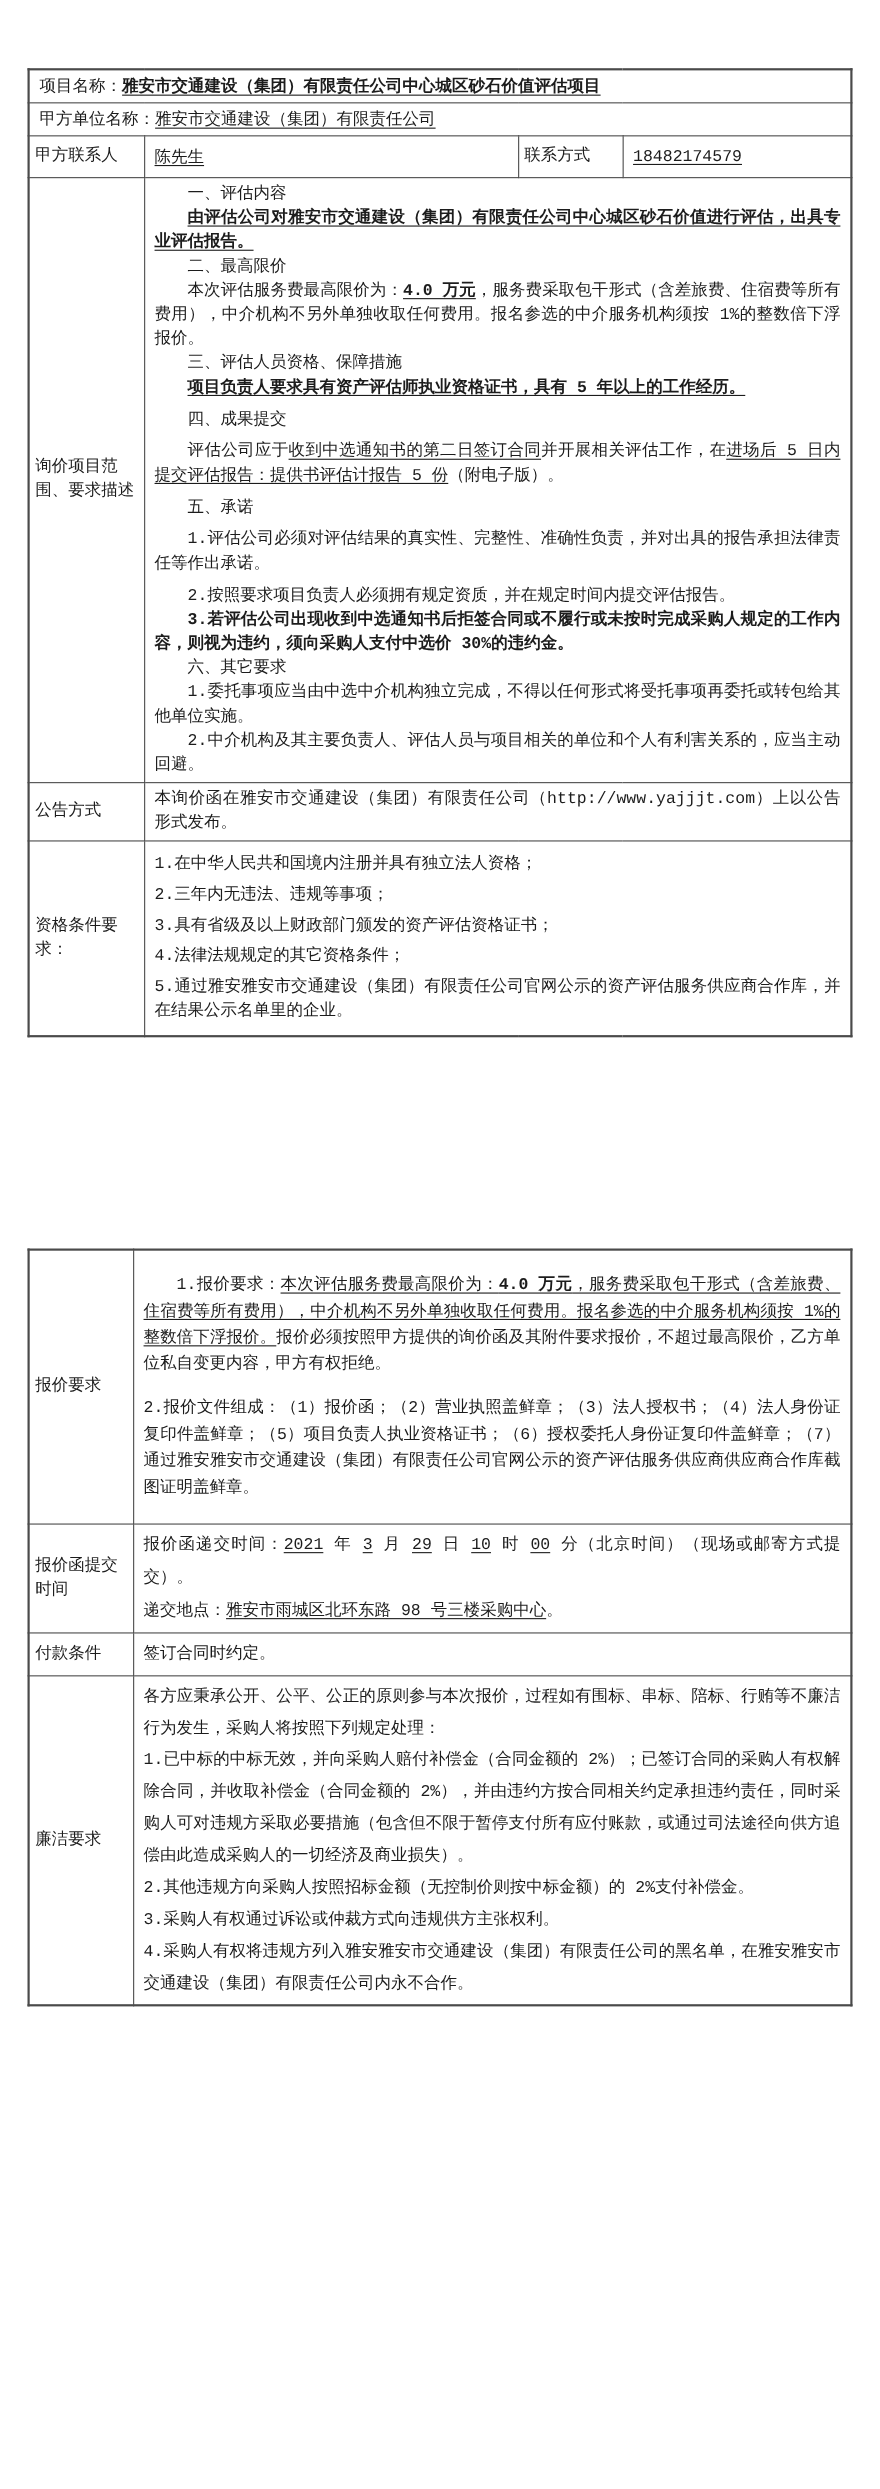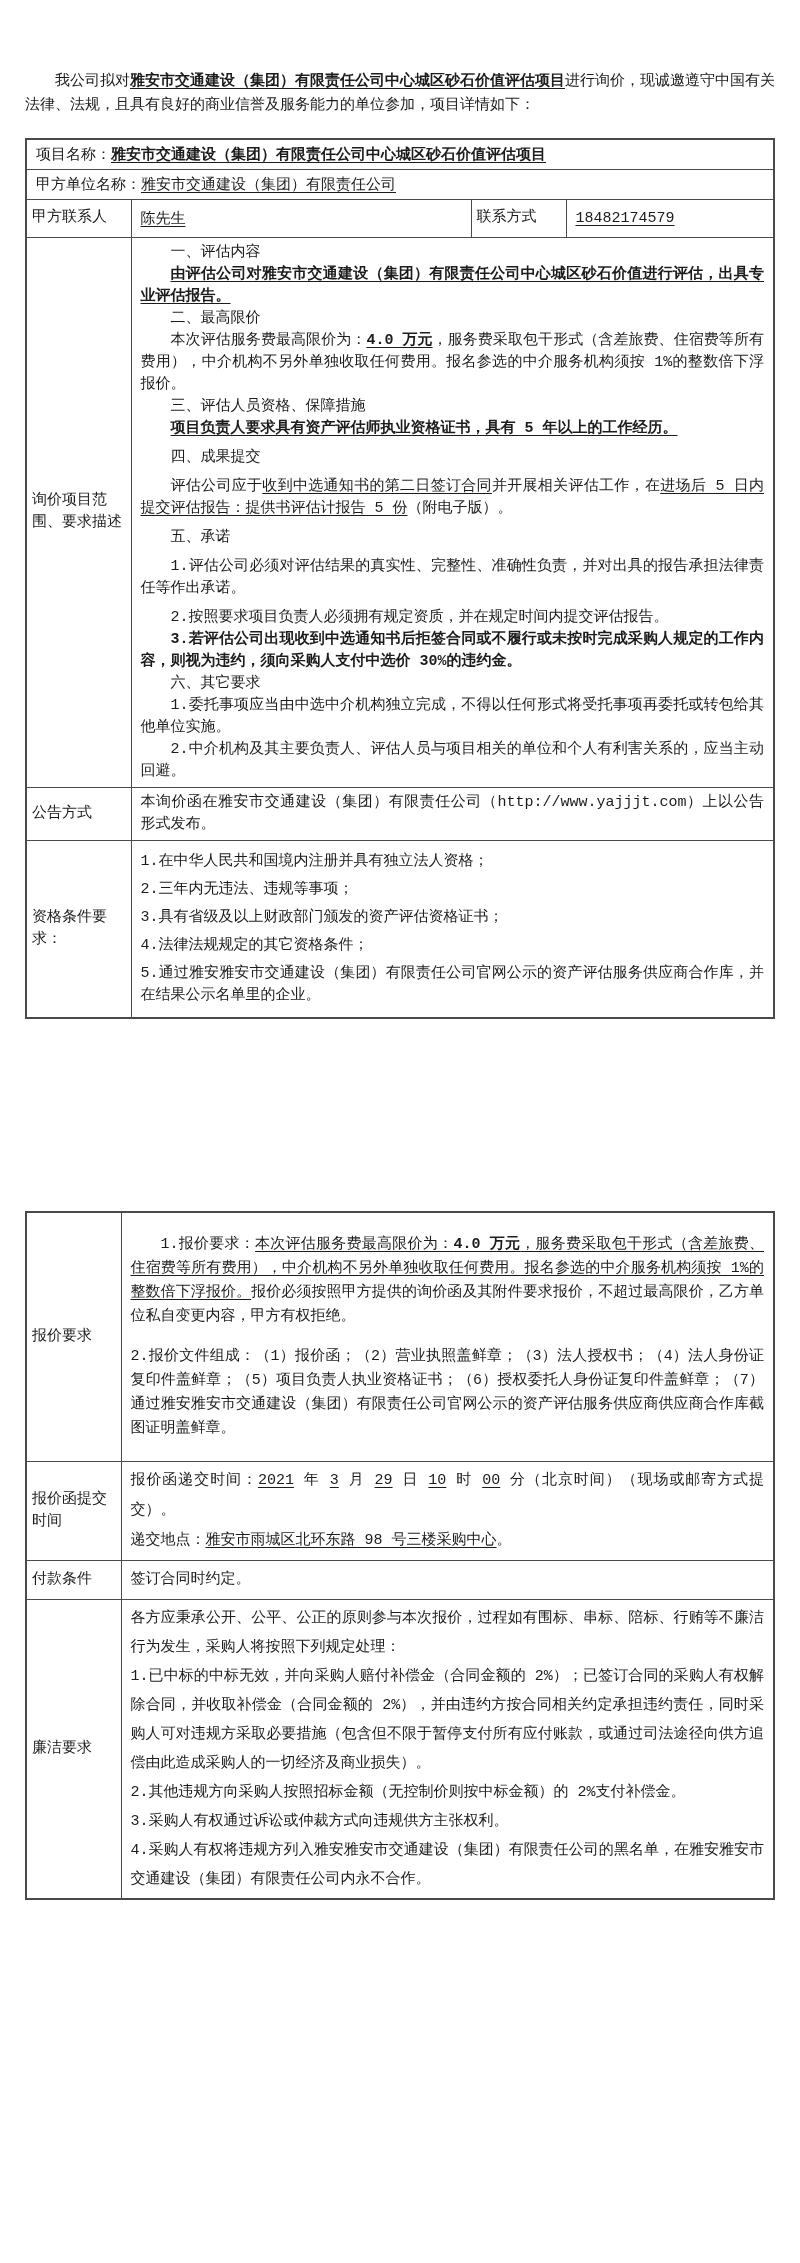--- a/index.html
+++ b/index.html
@@ -50,21 +50,20 @@
   .seg-u{text-decoration:underline;text-underline-offset:3px;text-align:center;}
   .seg-bu{font-weight:bold;text-decoration:underline;text-underline-offset:3px;}
   .tables-gap{height:170px;}
 </style>
 </head>
 <body>
 
 <div class="page">
 
 
-  <p class="intro"><span class="seg-n">我公司拟对</span><span class="seg-bu">雅安市交通建设（集团）有限责任公司中心城区砂石价值评估项目</span><span class="seg-n">进行询价，现诚邀遵守中国有关法律、法规，且具有良好的商业信誉及服务能力的单位参加，项目详情如下：</span></p>
 
   <table>
     <colgroup>
       <col style="width:105px">
         <col style="width:340px">
         <col style="width:95px">
         <col>
     </colgroup>
     <tbody>
         <tr class="row-single">

